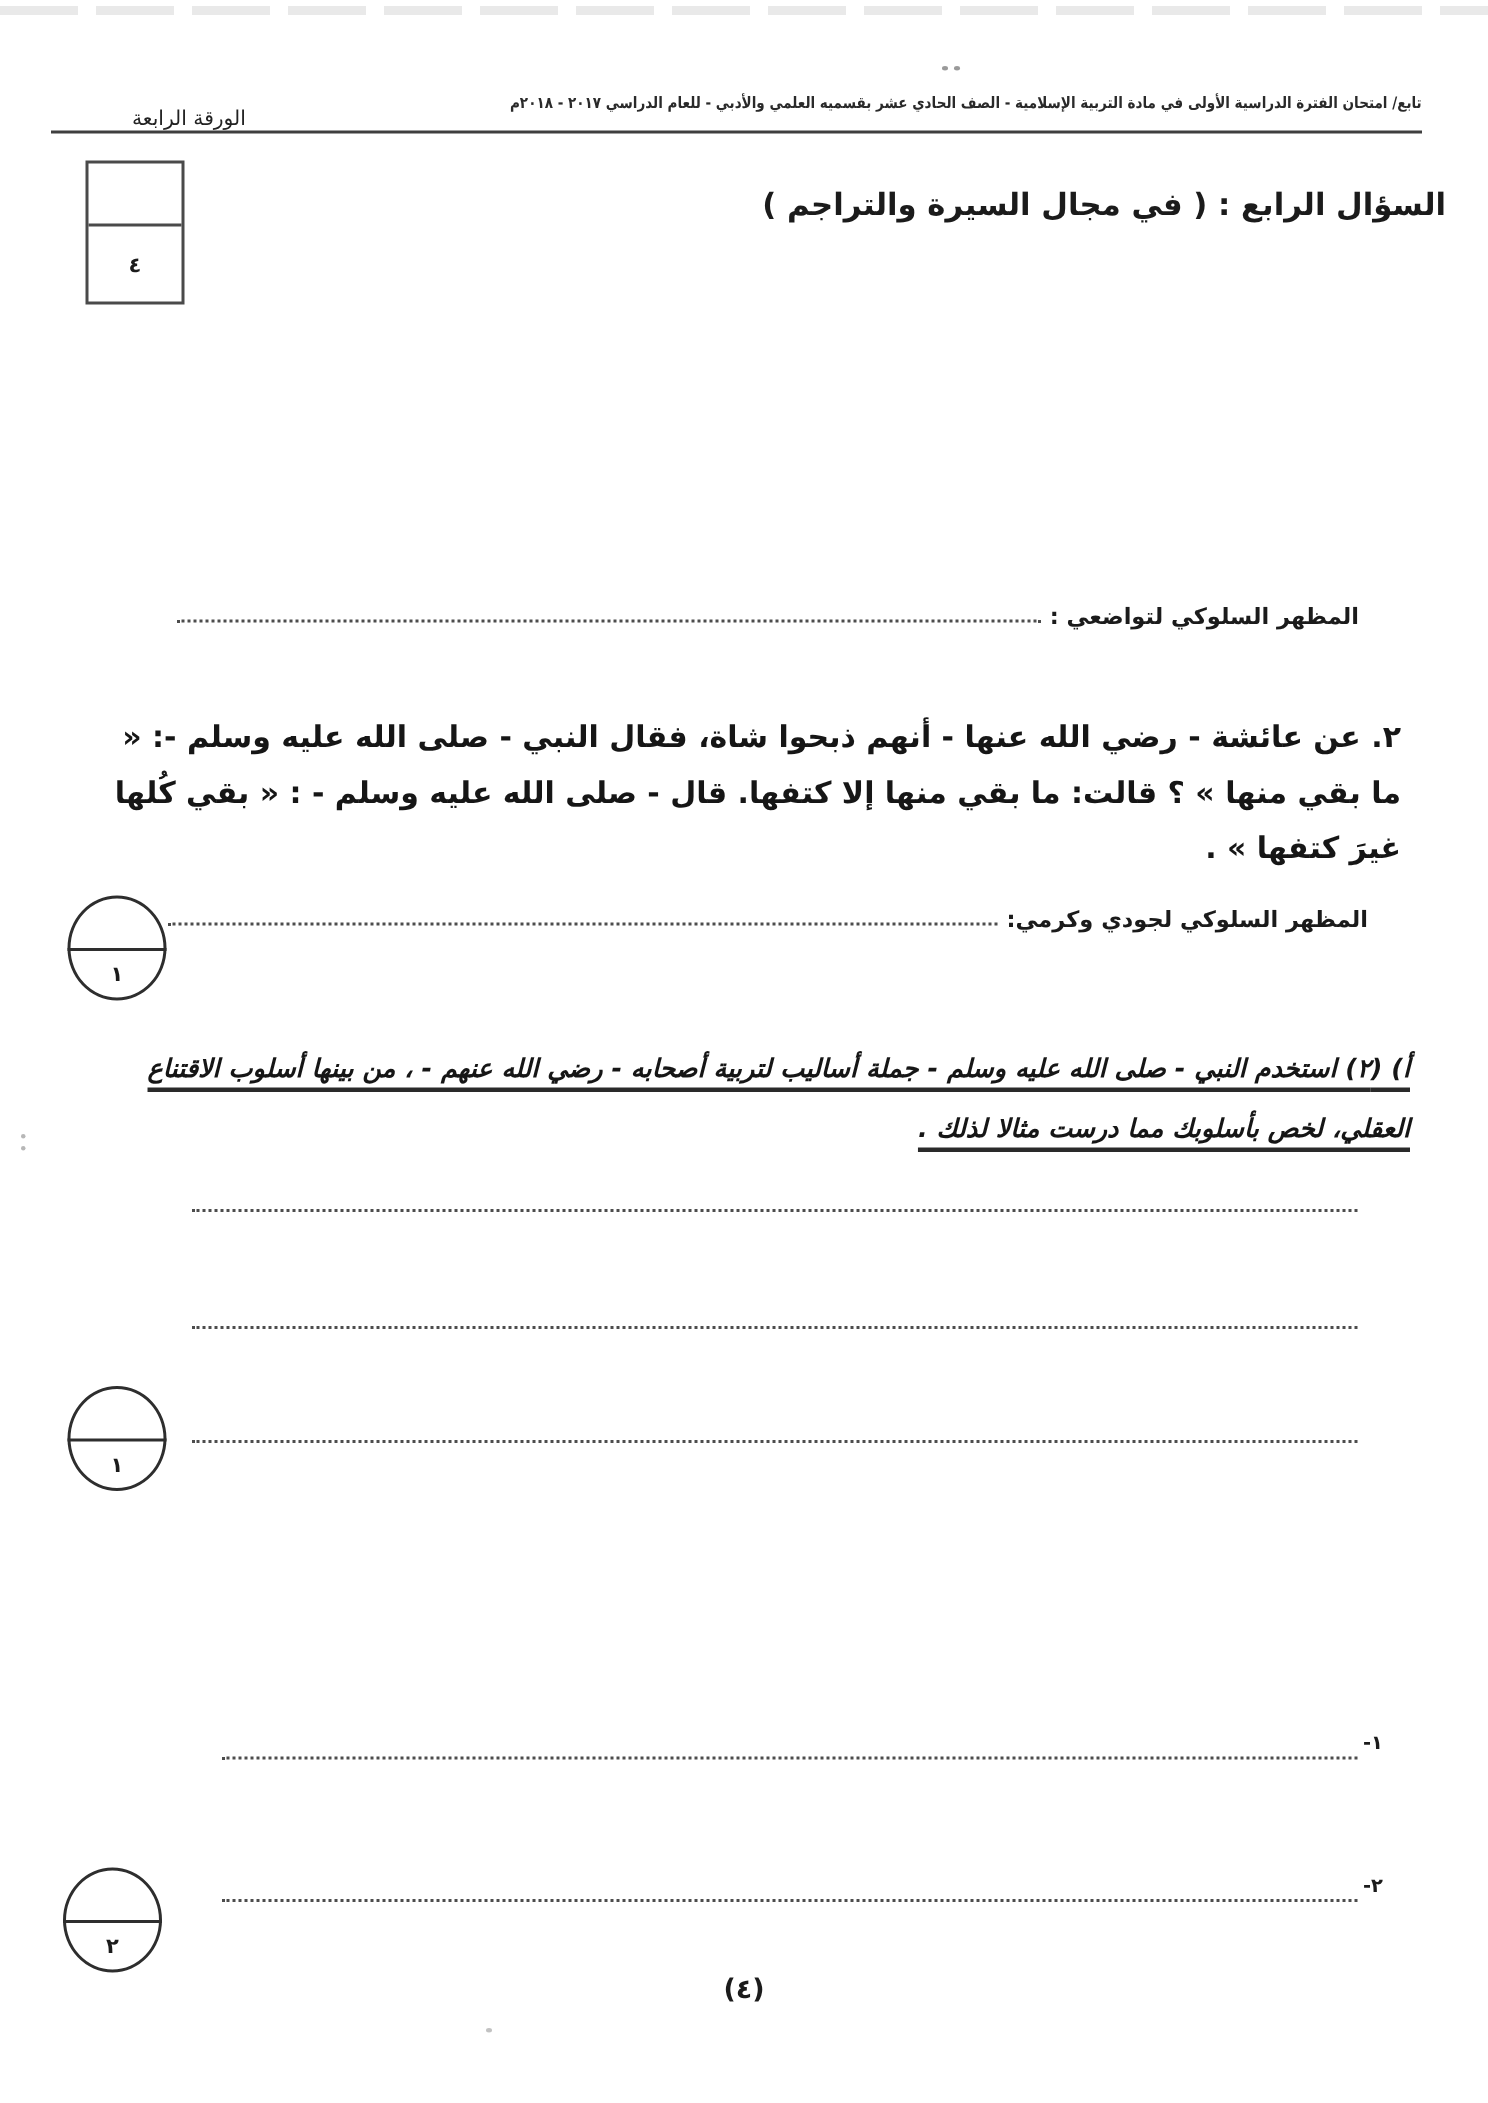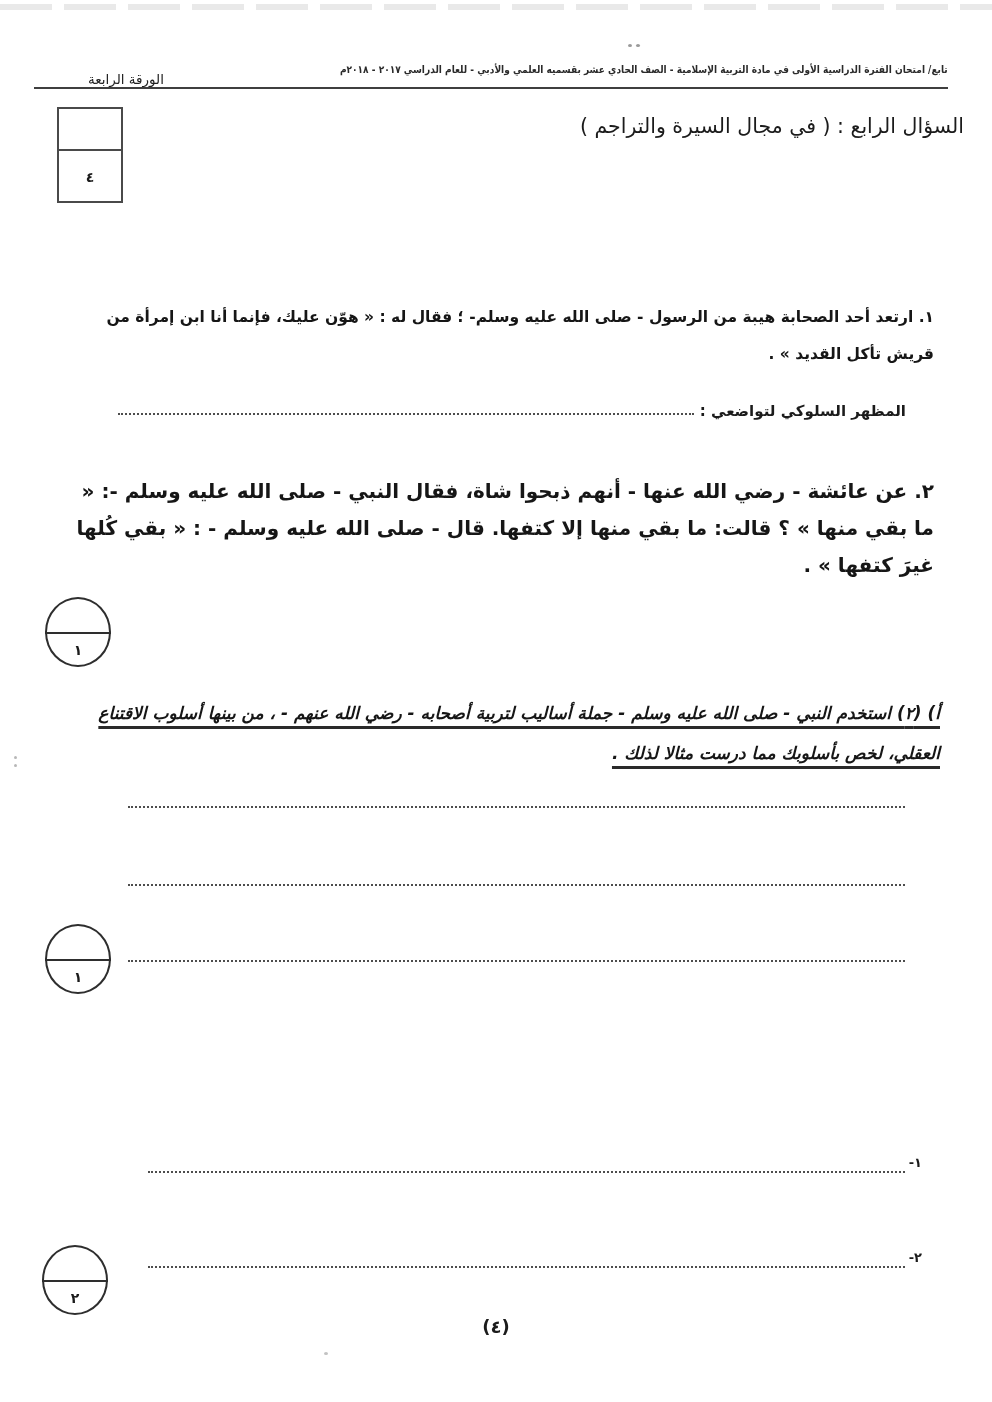--- a/index.html
+++ b/index.html
@@ -22,21 +22,21 @@
   .header-paper-label{
     top:52px;left:88px;font-size:13.5px;font-weight:normal;color:#222;direction:rtl;margin-top:19px;
   }
   .header-rule{top:87px;left:34px;width:914px;border-top:2.5px solid #3f3f3f;height:0;}
   
   .score-box{left:57px;top:107px;width:62px;height:92px;border:2px solid #4a4a4a;background:#fff;}
   .score-box .cell-top{height:44%;border-bottom:2px solid #4a4a4a;}
   .score-box .cell-bottom{height:56%;display:flex;align-items:center;justify-content:center;
     font-size:14px;font-weight:bold;}
   
-  .question-title{top:114px;right:28px;font-size:20.5px;font-weight:normal;direction:rtl;white-space:nowrap;}
+  .question-title{top:124px;right:28px;font-size:20.5px;font-weight:bold;direction:rtl;white-space:nowrap;}
   
   .prompt,.situation{direction:rtl;text-align:right;font-weight:bold;color:#161616;}
   .prompt{text-decoration:underline;text-decoration-thickness:2.5px;text-underline-offset:7px;text-decoration-color:#2a2a2a;}
   .prompt-a1{top:200px;right:56px;left:58px;font-size:17px;line-height:40px;}
   .situation-1{top:299px;right:58px;left:60px;font-size:15.5px;line-height:37px;}
   .situation-2{top:473px;right:58px;left:60px;font-size:20px;line-height:37px;}
   .prompt-a2{top:693px;right:52px;left:56px;font-size:17px;line-height:40px;font-style:italic;}
   .prompt-b{top:1025px;right:52px;left:56px;font-size:17px;line-height:40px;}
   
   .answer-row{display:flex;direction:rtl;align-items:flex-end;height:28px;}
@@ -83,29 +83,32 @@
   <div class="abs header-rule"></div>
 
   <div class="abs score-box">
     <div class="cell-top"></div>
     <div class="cell-bottom">٤</div>
   </div>
 
   <div class="abs question-title">السؤال الرابع : ( في مجال السيرة والتراجم )</div>
 
 
-  <div class="abs situation situation-1">١. ارتعد أحد الصحابة هيبة من الرسول - صلى الله عليه وسلم- ؛ فقال له : « هوّن عليك، فإنما أنا ابن إمرأة من قريش تأكل القديد » .</div>
 
   <div class="abs answer-row answer-row-1">
     <span class="label">المظهر السلوكي لتواضعي :</span>
     <span class="leader"></span>
   </div>
 
   <div class="abs situation situation-2">٢. عن عائشة - رضي الله عنها - أنهم ذبحوا شاة، فقال النبي - صلى الله عليه وسلم -: « ما بقي منها » ؟ قالت: ما بقي منها إلا كتفها. قال - صلى الله عليه وسلم - : « بقي كُلها غيرَ كتفها » .</div>
 
+  <div class="abs answer-row answer-row-2">
+    <span class="label">المظهر السلوكي لجودي وكرمي:</span>
+    <span class="leader"></span>
+  </div>
 
   <div class="abs mark-circle mark-circle-1">
     <span class="mark-value">١</span>
   </div>
 
   <div class="abs prompt prompt-a2">أ) (٢) استخدم النبي - صلى الله عليه وسلم - جملة أساليب لتربية أصحابه - رضي الله عنهم - ، من بينها أسلوب الاقتناع العقلي، لخص بأسلوبك مما درست مثالا لذلك .</div>
 
   <div class="abs blank-line blank-a"></div>
   <div class="abs blank-line blank-b"></div>
   <div class="abs blank-line blank-c"></div>

